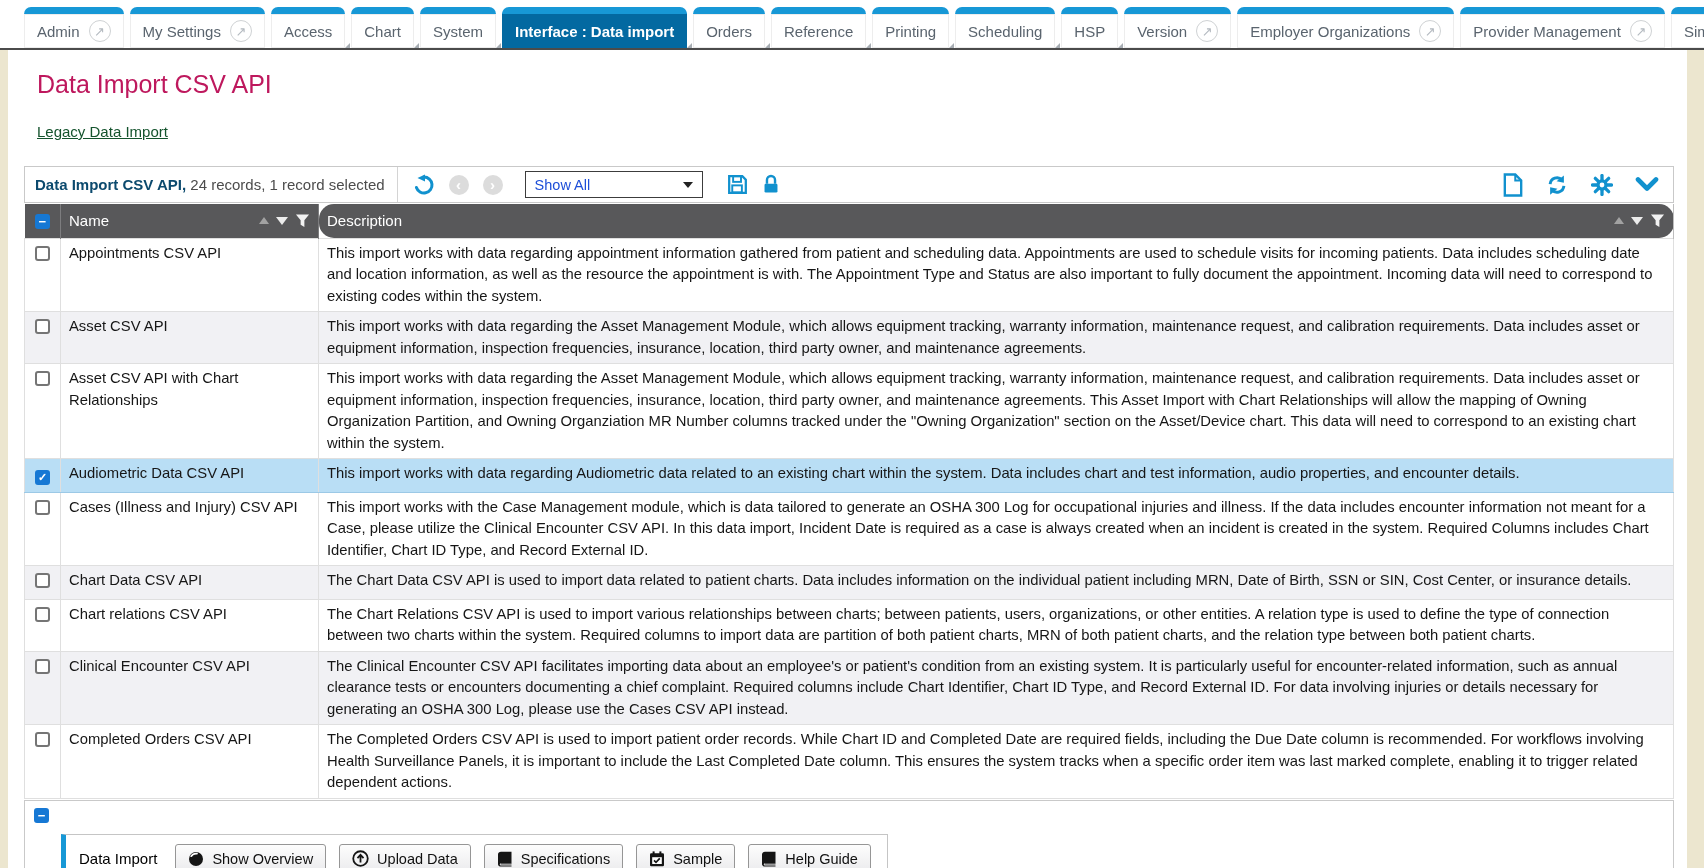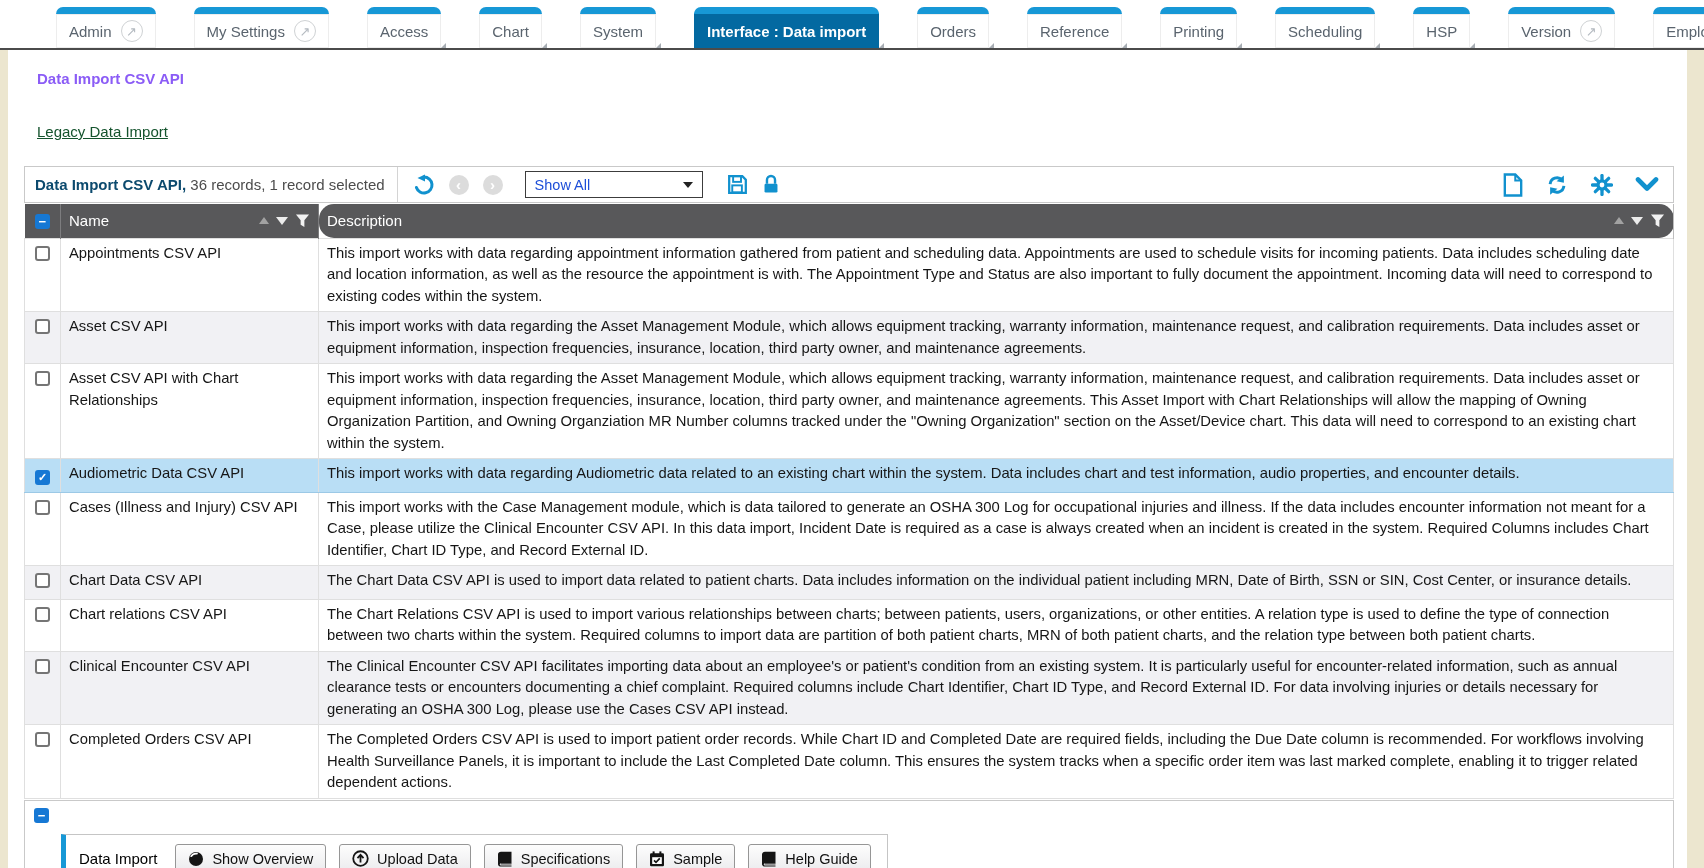--- a/index.html
+++ b/index.html
@@ -18,38 +18,37 @@
     padding-left:24px; overflow:hidden; white-space:nowrap;
   }
   .tab {
     position:relative; flex:0 0 auto;
     display:flex; align-items:center; gap:9px;
     height:41px; padding:0 13px;
     border-top:7px solid #1798d6; border-radius:7px 7px 0 0;
     background:#fff; color:#5a646e; font-size:15px;
     box-shadow:0 0 0 1px #ededed inset;
     cursor:pointer;
-    margin-left:32px;
   }
   .tab.active { background:#0369a1; color:#fff; font-weight:bold; box-shadow:none; }
   .tab .ext {
     width:22px; height:22px; border:1px solid #cfd2d4; border-radius:50%;
     display:flex; align-items:center; justify-content:center;
     color:#b4bac0; font-size:13px; background:#fff;
   }
   .tab .fold {
     position:absolute; right:-5px; bottom:-1px; width:0; height:0;
     border-left:6px solid transparent; border-bottom:6px solid #a7adb3;
   }
   
   .panel {
     position:absolute; left:8px; top:50px; width:1679px; height:818px;
     background:#fff;
   }
-  .page-title { position:absolute; left:29px; top:20px; font-size:15px; font-weight:bold; color:#8b5cf6; }
+  .page-title { position:absolute; left:29px; top:20px; font-size:25px; font-weight:normal; color:#be185d; }
   .legacy-link { position:absolute; left:29px; top:73px; font-size:15px; color:#14532d; text-decoration:underline; cursor:pointer; }
 
   
   .toolbar {
     position:absolute; left:16px; top:116px; width:1650px; height:37px;
     border:1px solid #c9c9c9; background:#fff;
     display:flex; align-items:center;
   }
   .tsummary { padding-left:10px; font-size:15px; color:#4c4c4c; white-space:nowrap; }
   .tsummary b { color:#0c4a6e;text-align:center; }
@@ -187,21 +186,21 @@
     </div>
   </div>
 
 <div class="panel">
 
   <div class="page-title">Data Import CSV API</div>
   <a class="legacy-link">Legacy Data Import</a>
 
   <div class="toolbar">
     <div class="tsummary">
-      <b>Data Import CSV API,</b><span> 36 records, 1 record selected</span>
+      <b>Data Import CSV API,</b><span> 24 records, 1 record selected</span>
     </div>
     <div class="tdivider"></div>
     <div class="tool-left">
       <span class="ticon blue">
           <svg width="22" height="22" viewBox="0 0 22 22">
             <path d="M11 3a8 8 0 1 1-7.6 10.5" fill="none" stroke="currentColor" stroke-width="3" stroke-linecap="round"></path>
             <polygon points="12,0.5 12,7.5 4.5,4" fill="currentColor"></polygon>
           </svg>
         </span>
       <span class="navcirc">‹</span>

